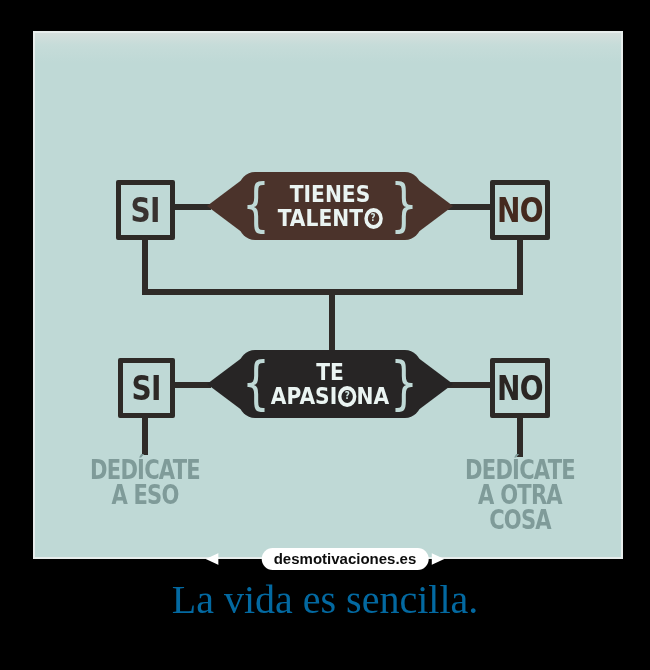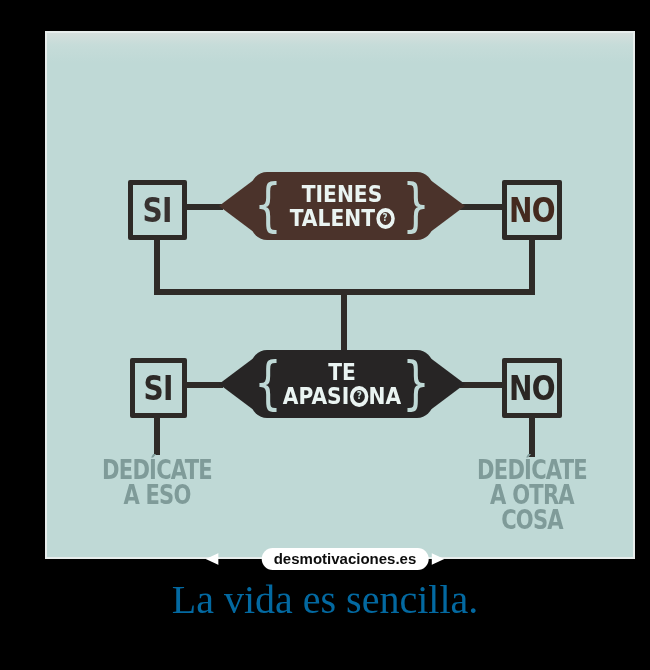--- a/index.html
+++ b/index.html
@@ -2,21 +2,21 @@
 <html><head>
 <meta charset="utf-8">
 <style>
   html,body{margin:0;padding:0;background:#000;}
   .canvas{
     position:relative;width:650px;height:670px;background:#000;
     overflow:hidden;font-family:"DejaVu Sans",sans-serif;
   }
   
   .panel{
-    position:absolute;left:45px;top:31px;width:586px;height:524px;
+    position:absolute;left:33px;top:31px;width:586px;height:524px;
     border:2px solid #e7edec;
     background:linear-gradient(180deg,#d5dfdd 0px,#c6dcd9 12px,#bfd9d6 30px,#bfd9d6 100%);
   }
   
   .ansbox{
     position:absolute;border:5px solid #2e2a27;border-radius:2px;
     display:flex;align-items:center;justify-content:center;
     font-weight:bold;font-size:33px;letter-spacing:-1px;
   }
   .ansbox span{display:inline-block;transform:scaleX(.85);}

